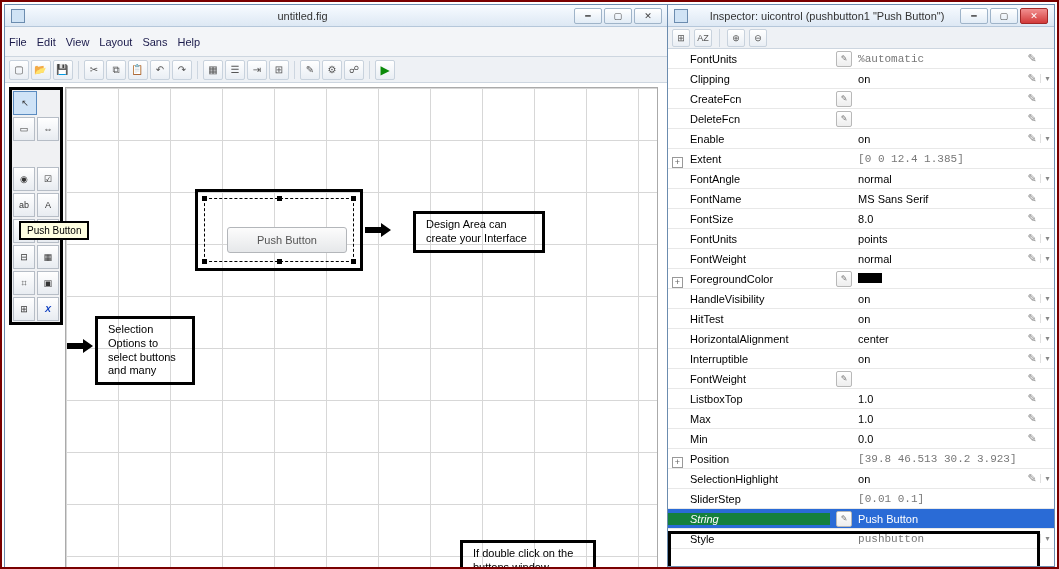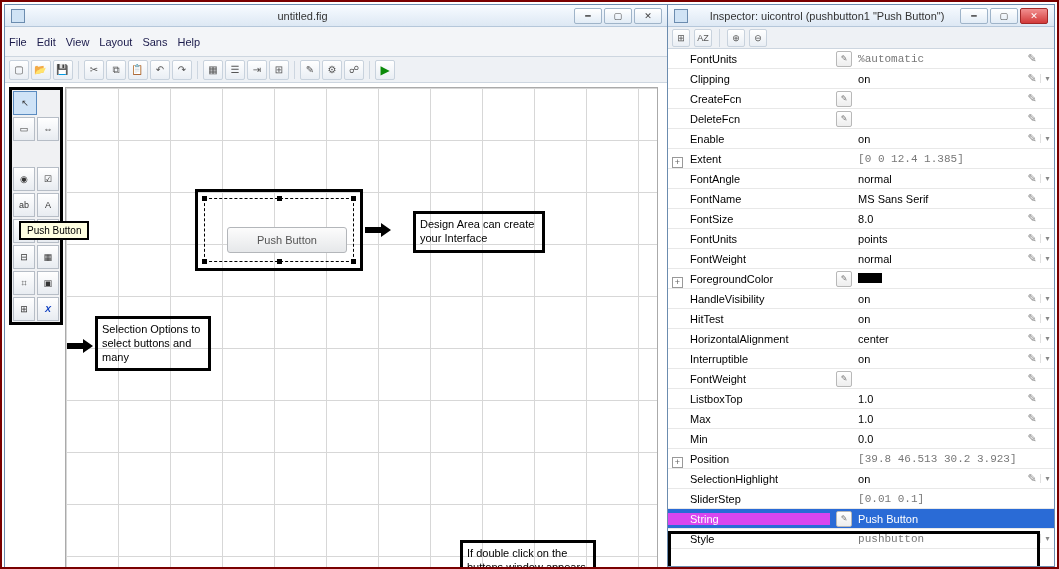--- a/index.html
+++ b/index.html
@@ -37,21 +37,21 @@
 
 
 .placed-wrap { position: absolute; left: 190px; top: 106px; width: 168px; height: 82px; border: 3px solid #000; }
 .placed-handles { position: absolute; inset: 6px; border: 1px dashed #000; }
 .handle { position: absolute; width: 5px; height: 5px; background: #000; }
 .h-tl{top:-3px;left:-3px}.h-tr{top:-3px;right:-3px}.h-bl{bottom:-3px;left:-3px}.h-br{bottom:-3px;right:-3px}
 .h-tm{top:-3px;left:50%;margin-left:-2px}.h-bm{bottom:-3px;left:50%;margin-left:-2px}
 .push-btn { position: absolute; left: 22px; top: 28px; width: 120px; height: 26px; background: linear-gradient(#fcfcfc,#e6e8ea); border: 1px solid #b3b6ba; border-radius: 3px; display:flex;align-items:center;justify-content:center;color:#555; }
 
 
-.anno { position: absolute; border: 3px solid #000; background: rgba(255,255,255,0.0); padding: 4px 4px; font-size: 11px; color: #000; line-height: 1.25; }
+.anno { position: absolute; border: 3px solid #000; background: rgba(255,255,255,0.0); padding: 4px 10px; font-size: 11px; color: #000; line-height: 1.25; }
 .arrow-r { position: absolute; width: 26px; height: 14px; }
 .arrow-r svg { width:100%; height:100%; }
 
 
 .inspector-window { position: absolute; right: 2px; top: 2px; width: 388px; height: 563px; border: 1px solid #6b8caf; background: #f6f6f6; }
 .inspector-window .titlebar { background: linear-gradient(#f7fbff,#dde8f4); }
 .win-btn.close { background: linear-gradient(#f29090,#d23a3a); color:#fff; border-color:#a12727; }
 
 .insp-toolbar { height: 22px; background:#eef1f5;border-bottom:1px solid #cdd6e0;display:flex;gap:4px;align-items:center;padding:0 4px;}
 .itb { width:18px;height:18px;border:1px solid #c8d2dd;background:linear-gradient(#fff,#e9eef4);border-radius:2px;display:flex;align-items:center;justify-content:center;font-size:9px;color:#555;}
@@ -63,21 +63,21 @@
 .prop-icon { width: 28px; display:flex;align-items:center;justify-content:center;}
 .prop-icon .ic { width:16px;height:16px;border:1px solid #b8b8b8;background:linear-gradient(#fff,#eee);border-radius:2px;display:flex;align-items:center;justify-content:center;font-size:8px;color:#777;}
 .prop-val { flex:1; color:#000; padding-right:4px; white-space:nowrap; overflow:hidden; text-overflow:ellipsis; }
 .prop-val.grey { color:#777;font-family:Liberation Mono, monospace; }
 .prop-pencil { width:16px; display:flex;align-items:center;justify-content:center;color:#888; }
 .prop-drop { width:14px;border-left:1px solid #e0e0e0;display:flex;align-items:center;justify-content:center;color:#888;font-size:8px;}
 
 
 .string-highlight { position:absolute; left:0; right:14px; height:44px; border:3px solid #000; pointer-events:none; }
 .prop-row.selected { background:#2a6bd6; color:#fff; }
-.prop-row.selected .prop-name { color:#fff; background:#d946ef;}
+.prop-row.selected .prop-name { color:#fff; background:#15803d;font-style:italic;}
 .prop-row.selected .prop-val { color:#fff;}
 .swatch-black{display:inline-block;width:24px;height:10px;background:#000;border:1px solid #000;}
 </style>
 </head>
 <body>
 
 <div class="editor-window">
   <div class="titlebar">
     <div class="title-icon"></div>
     <div class="title-text">untitled.fig</div>
@@ -175,21 +175,21 @@
           <path d="M0 4 H16 V0 L26 7 L16 14 V10 H0 Z" fill="#000"></path>
         </svg>
     </div>
     <div class="anno" style="left:408px; top:128px; width:132px;">Design Area can create your Interface</div>
 
     <div class="arrow-r" style="left:62px; top:256px">
       <svg viewBox="0 0 26 14">
           <path d="M0 4 H16 V0 L26 7 L16 14 V10 H0 Z" fill="#000"></path>
         </svg>
     </div>
-    <div class="anno" style="left:90px; top:233px; width:116px;">Selection Options to select buttons and many</div>
+    <div class="anno" style="left:90px; top:233px; width:100px;">Selection Options to select buttons and many</div>
 
     <div class="anno" style="left:455px; top:457px; width:136px;">If double click on the buttons window appears and you can edit the name here</div>
 
   </div>
 </div>
 
 <div class="inspector-window">
   <div class="titlebar">
     <div class="title-icon"></div>
     <div class="title-text">Inspector: uicontrol (pushbutton1 "Push Button")</div>

